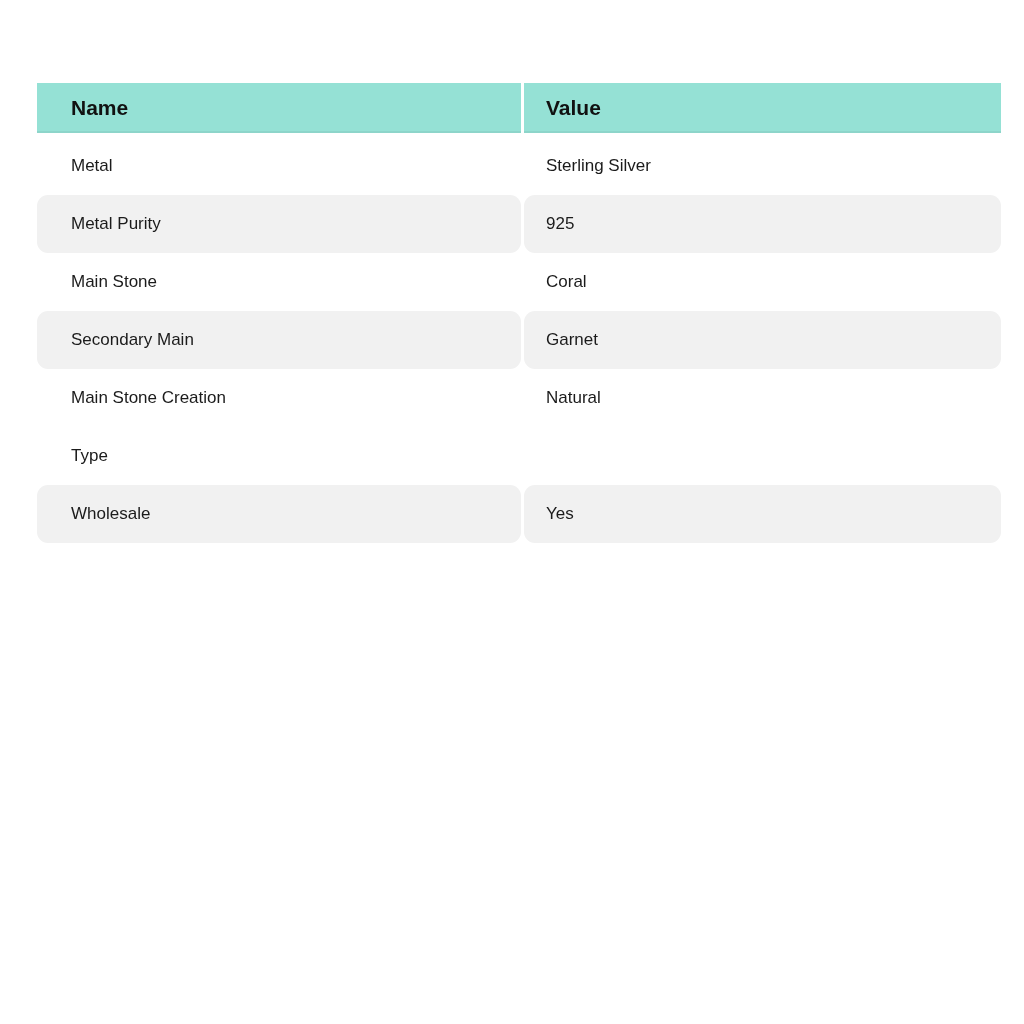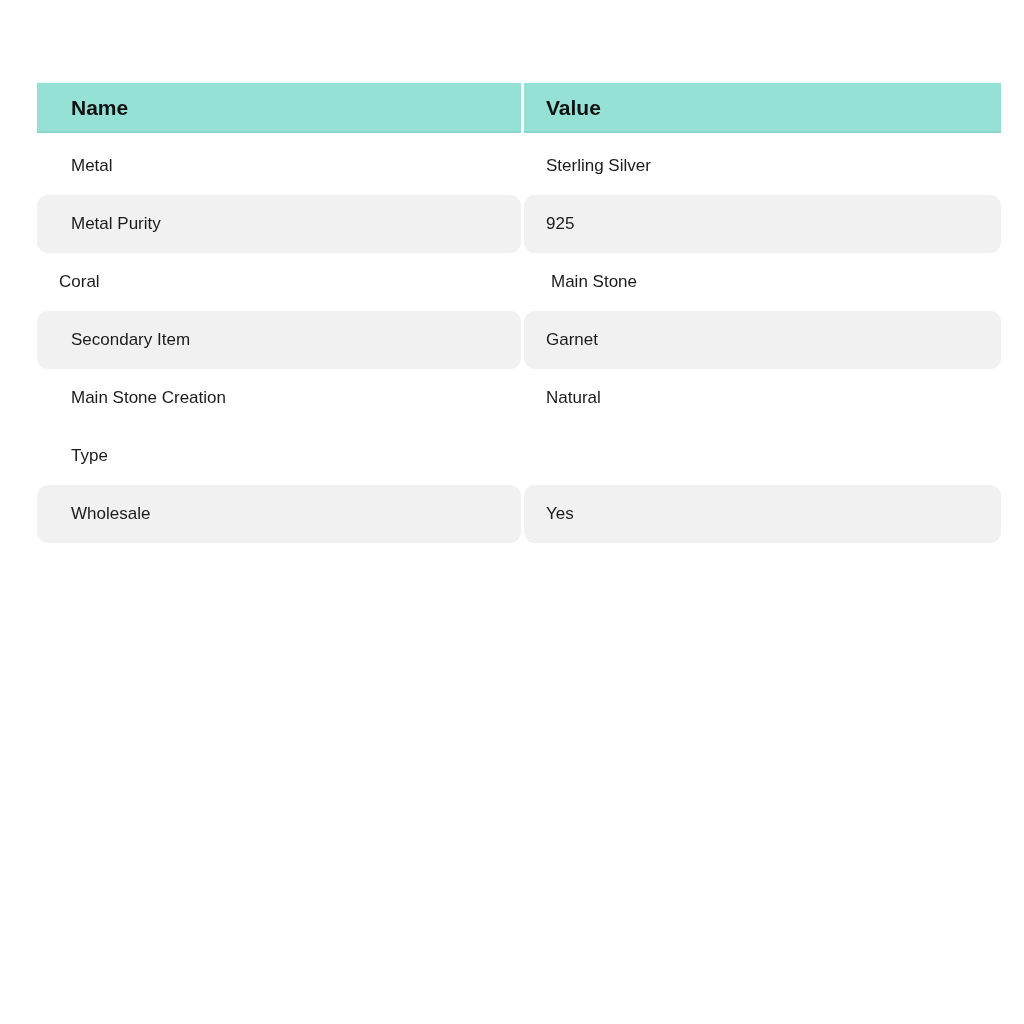--- a/index.html
+++ b/index.html
@@ -74,25 +74,25 @@
   <div id="table-body">
       <div class="trow body-row">
     <div class="cell name-col">Metal</div>
     <div class="cell value-col">Sterling Silver</div>
   </div>
       <div class="trow body-row stripe">
     <div class="cell name-col">Metal Purity</div>
     <div class="cell value-col">925</div>
   </div>
       <div class="trow body-row">
+    <div class="cell name-col">Main Stone</div>
     <div class="cell value-col">Coral</div>
-    <div class="cell name-col">Main Stone</div>
   </div>
       <div class="trow body-row stripe">
-    <div class="cell name-col">Secondary Item</div>
+    <div class="cell name-col">Secondary Main</div>
     <div class="cell value-col">Garnet</div>
   </div>
       <div class="trow body-row">
     <div class="cell name-col">Main Stone Creation</div>
     <div class="cell value-col">Natural</div>
   </div>
       <div class="trow body-row">
     <div class="cell name-col">Type</div>
   </div>
       <div class="trow body-row stripe">

